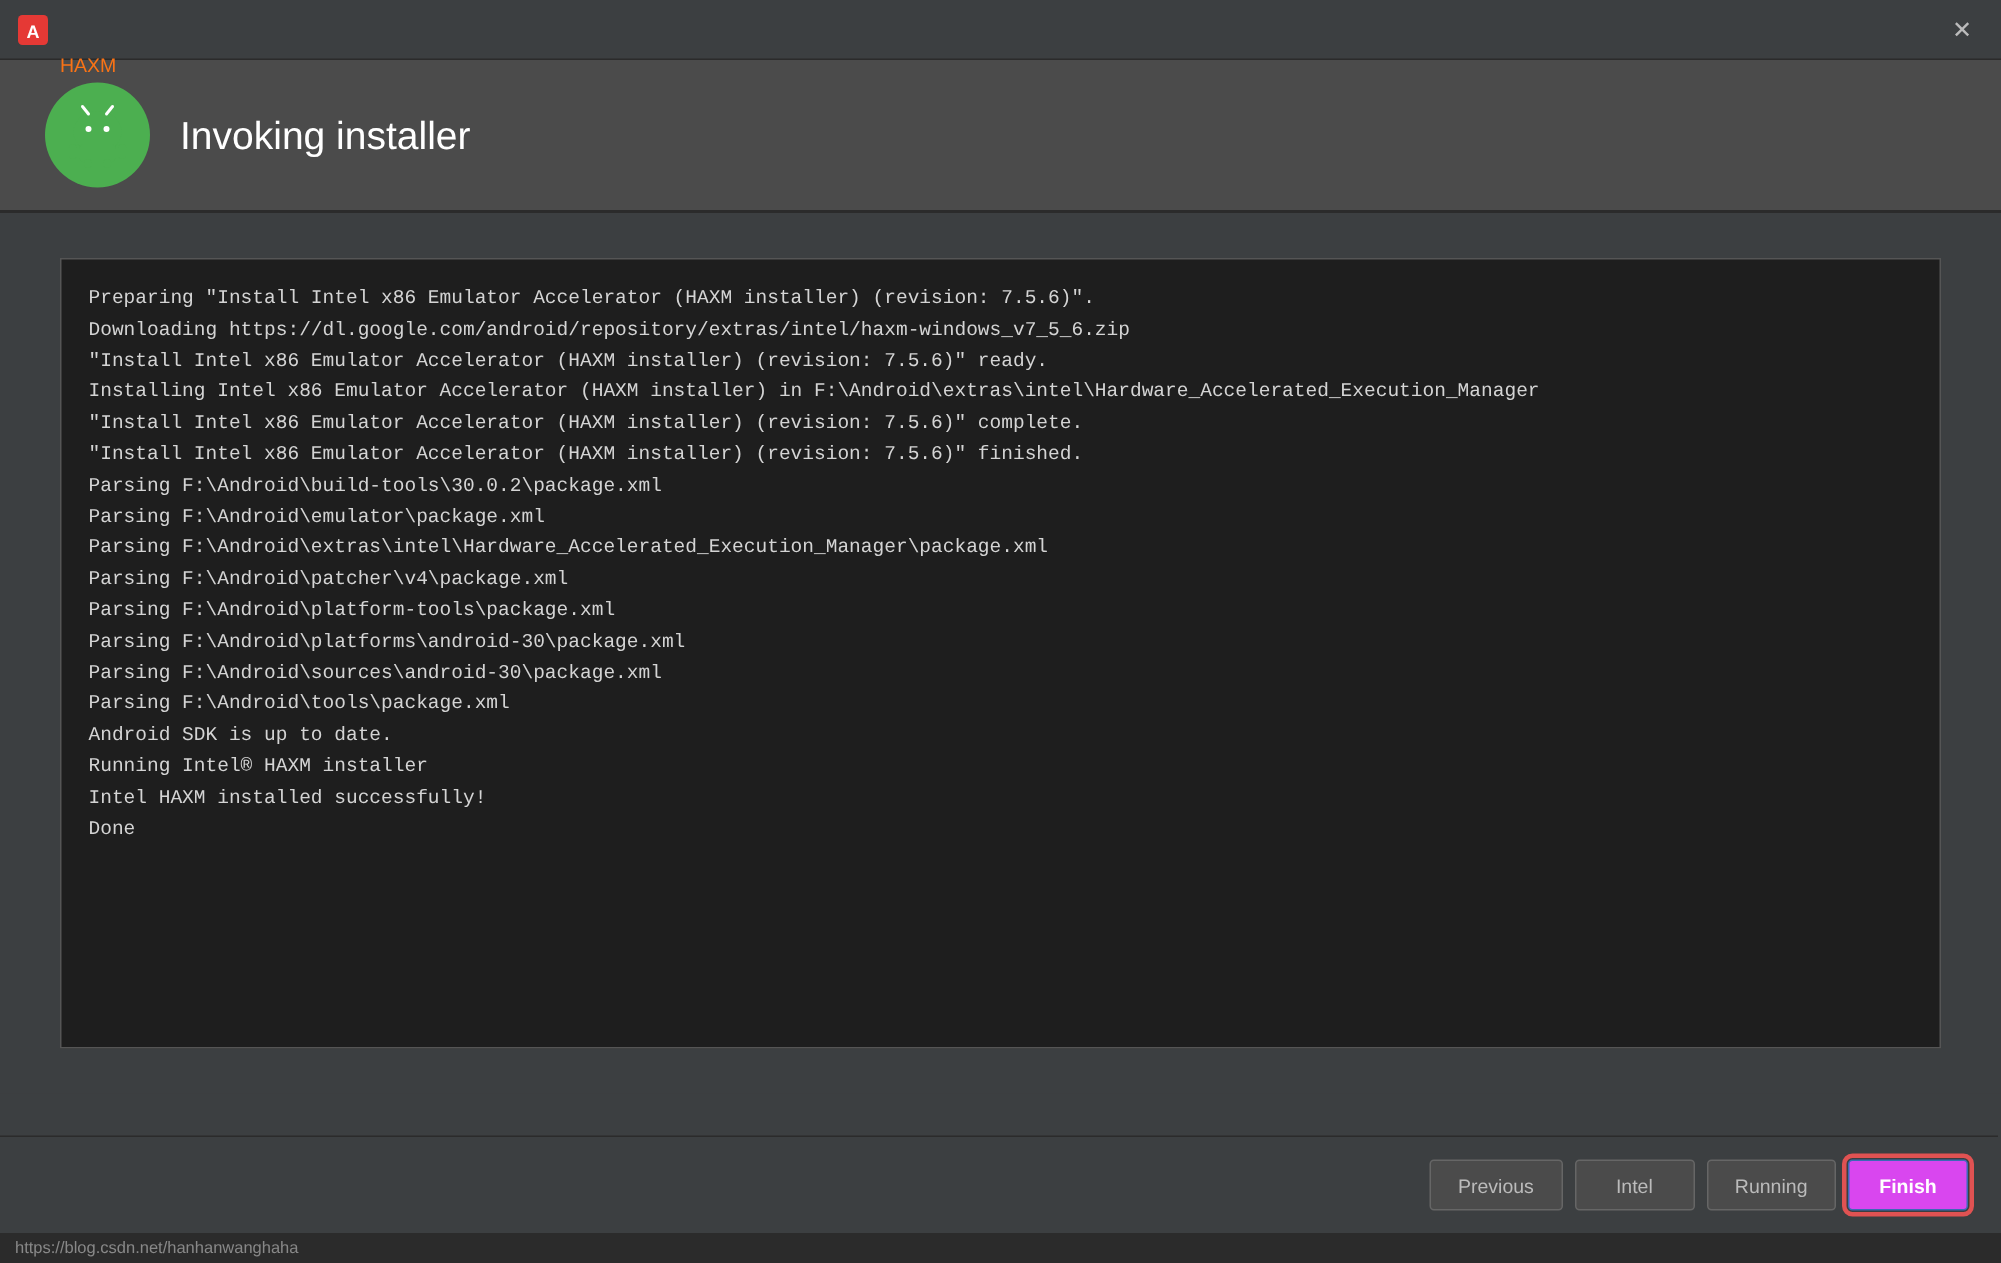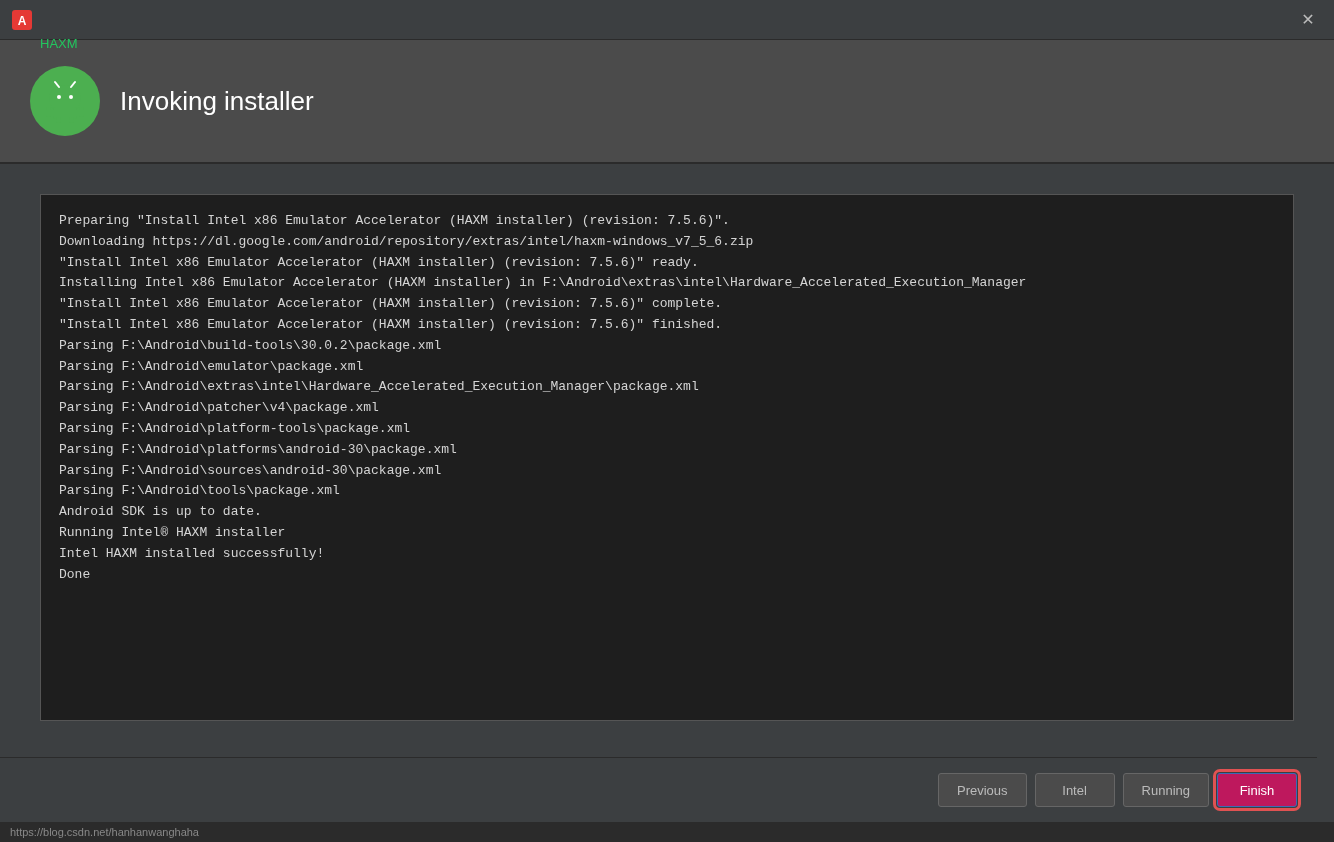--- a/index.html
+++ b/index.html
@@ -29,42 +29,42 @@
       align-items: center;
       gap: 8px;
     }
 
     .title-bar-icon {
       width: 20px;
       height: 20px;
     }
 
     .title-bar-text {
-      color: #22c55e;
+      color: #f97316;
       font-size: 13px;
       margin-top: 48px;
     }
 
     .title-bar-close {
       color: #bbbbbb;
       font-size: 16px;
       cursor: pointer;
       background: none;
       border: none;
       width: 28px;
       height: 28px;
       display: flex;
       align-items: center;
       justify-content: center;
     }
 
     
     .header-area {
       background: #4b4b4b;
-      height: 124px;
+      height: 102px;
       display: flex;
       align-items: center;
       padding: 0 30px;
       gap: 20px;
       border-bottom: 2px solid #2b2b2b;
     }
 
     .android-logo {
       width: 70px;
       height: 70px;
@@ -108,21 +108,21 @@
       color: #d4d4d4;
       line-height: 1.6;
       white-space: pre-wrap;
     }
 
     
     .bottom-bar {
       position: absolute;
       bottom: 0;
       left: 0;
-      right: 17px;
+      right: 2px;
       height: 65px;
       background: #3c3f41;
       border-top: 1px solid #2b2b2b;
       display: flex;
       align-items: center;
       justify-content: flex-end;
       padding: 0 20px;
       gap: 8px;
     }
 
@@ -132,24 +132,24 @@
       font-size: 13px;
       cursor: pointer;
       border-radius: 3px;
       border: 1px solid #666666;
       background: #4b4b4b;
       color: #bbbbbb;
       min-width: 80px;
     }
 
     .btn-primary {
-      background: #be185d;
+      background: #d946ef;
       color: #ffffff;
       border: 1px solid #3a6ab6;
-      font-weight: 400;
+      font-weight: 700;
       outline: 3px solid #e05252;
       outline-offset: 1px;
     }
 
     .status-bar {
       position: absolute;
       bottom: 0;
       left: 0;
       right: 0;
       height: 20px;

